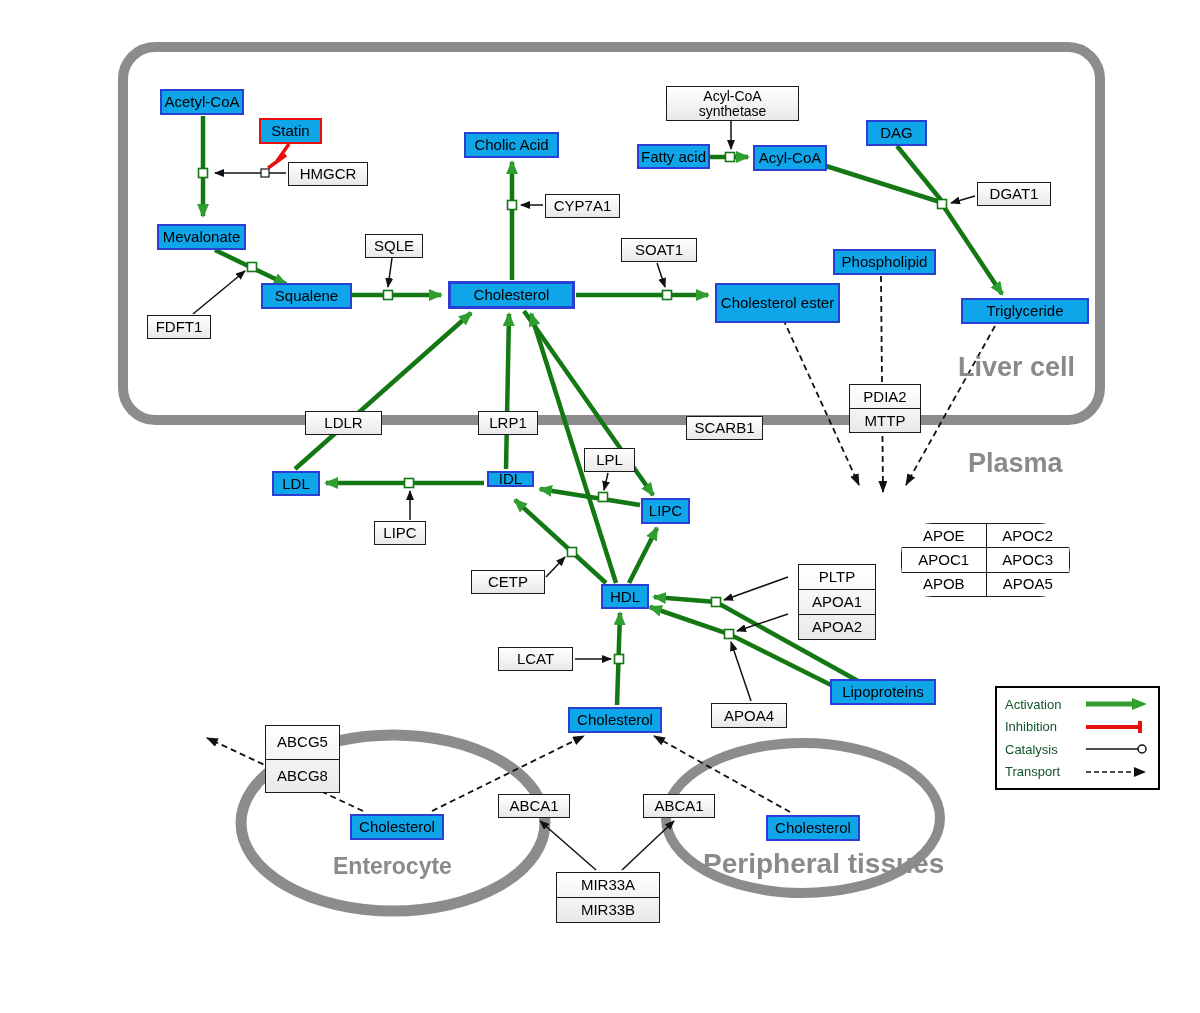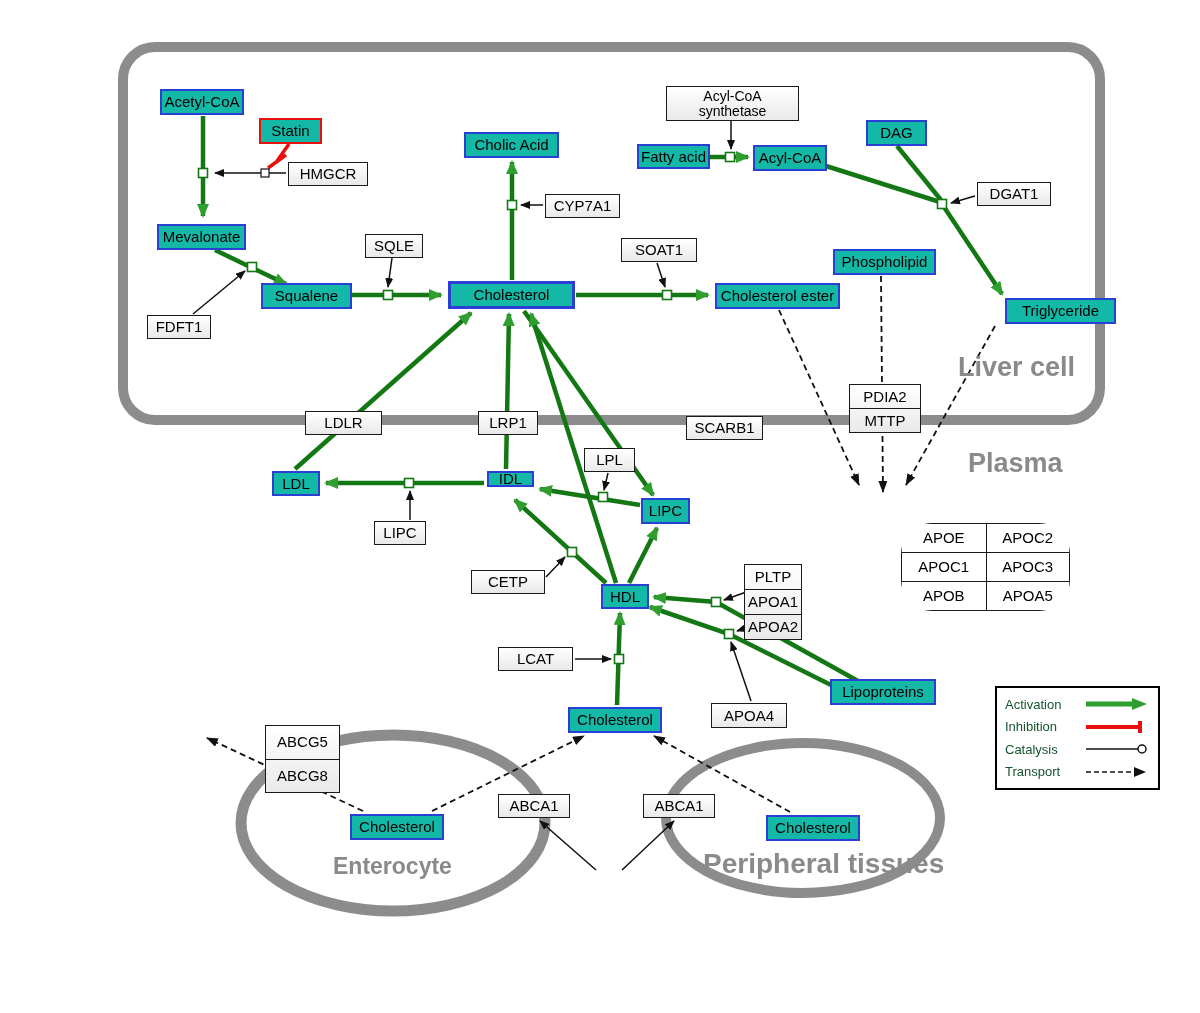--- a/index.html
+++ b/index.html
@@ -1,20 +1,20 @@
 <!DOCTYPE html>
 <html><head>
 <meta charset="utf-8">
 <style>
   html,body{margin:0;padding:0;}
   body{font-family:"Liberation Sans", sans-serif; background:#fff;}
   #stage{position:relative; width:1200px; height:1013px; background:#fff; overflow:hidden;}
   #edges{position:absolute; left:0; top:0; z-index:1;}
   .box{position:absolute; box-sizing:border-box; display:flex; align-items:center; justify-content:center;
-       font-size:15px; color:#000; background:#14b8a6; z-index:3; text-align:center; line-height:1.05;}
+       font-size:15px; color:#000; background:#0ea5e9; z-index:3; text-align:center; line-height:1.05;}
   .blue{border:2px solid #2a3fd4;}
   .bold-blue{border:3px solid #2a3fd4;}
   .plain{border:1px solid #1a1a1a; background:linear-gradient(180deg,#ffffff 0%,#e9e9e9 100%);}
   .red{border:2px solid #e8100c;}
   .stack{flex-direction:column; padding:0; align-items:stretch;}
   .stack .row{flex:1; display:flex; align-items:center; justify-content:center; border-top:1px solid #1a1a1a;}
   .stack .row:first-child{border-top:none;}
   .apo-grid{display:grid; grid-template-columns:1fr 1fr; padding:0; align-items:stretch;}
   .apo-grid .cell{display:flex; align-items:center; justify-content:center; border-left:1px solid #1a1a1a; border-top:1px solid #1a1a1a; background:#fff;}
   .apo-grid .cell:nth-child(-n+2){border-top:none;}
@@ -137,73 +137,77 @@
   <div class="box red" style="left:259px; top:118px; width:63px; height:26px;">Statin</div>
   <div class="box plain" style="left:288px; top:162px; width:80px; height:24px;">HMGCR</div>
   <div class="box blue" style="left:157px; top:224px; width:89px; height:26px;">Mevalonate</div>
   <div class="box plain" style="left:365px; top:234px; width:58px; height:24px;">SQLE</div>
   <div class="box plain" style="left:147px; top:315px; width:64px; height:24px;">FDFT1</div>
   <div class="box blue" style="left:261px; top:283px; width:91px; height:26px;">Squalene</div>
   <div class="box bold-blue" style="left:448px; top:281px; width:127px; height:28px;">Cholesterol</div>
   <div class="box blue" style="left:464px; top:132px; width:95px; height:26px;">Cholic Acid</div>
   <div class="box plain" style="left:545px; top:194px; width:75px; height:24px;">CYP7A1</div>
   <div class="box plain" style="left:621px; top:238px; width:76px; height:24px;">SOAT1</div>
-  <div class="box blue" style="left:715px; top:283px; width:125px; height:26px;">Cholesterol ester</div>
+  <div class="box blue" style="left:715px; top:283px; width:125px; height:40px;">Cholesterol ester</div>
   <div class="box plain two-line" style="left:666px; top:86px; width:133px; height:35px;">
     <span>Acyl-CoA</span>
     <span>synthetase</span>
   </div>
   <div class="box blue" style="left:637px; top:144px; width:73px; height:25px;">Fatty acid</div>
   <div class="box blue" style="left:753px; top:145px; width:74px; height:26px;">Acyl-CoA</div>
   <div class="box blue" style="left:866px; top:120px; width:61px; height:26px;">DAG</div>
   <div class="box plain" style="left:977px; top:182px; width:74px; height:24px;">DGAT1</div>
   <div class="box blue" style="left:833px; top:249px; width:103px; height:26px;">Phospholipid</div>
-  <div class="box blue" style="left:961px; top:298px; width:111px; height:26px;margin-left:44px;">Triglyceride</div>
+  <div class="box blue" style="left:961px; top:298px; width:128px; height:26px;">Triglyceride</div>
 
   <div class="box plain" style="left:305px; top:411px; width:77px; height:24px;">LDLR</div>
   <div class="box plain" style="left:478px; top:411px; width:60px; height:24px;text-align:center;">LRP1</div>
   <div class="box plain" style="left:686px; top:416px; width:77px; height:24px;">SCARB1</div>
   <div class="box plain stack" style="left:849px; top:384px; width:72px; height:49px;">
     <div class="row">PDIA2</div>
     <div class="row">MTTP</div>
   </div>
 
   <div class="box blue" style="left:272px; top:471px; width:48px; height:25px;">LDL</div>
   <div class="box blue" style="left:487px; top:471px; width:47px; height:16px;">IDL</div>
   <div class="box blue" style="left:641px; top:498px; width:49px; height:26px;">LIPC</div>
   <div class="box plain" style="left:584px; top:448px; width:51px; height:24px;">LPL</div>
   <div class="box plain" style="left:374px; top:521px; width:52px; height:24px;">LIPC</div>
   <div class="box plain" style="left:471px; top:570px; width:74px; height:24px;">CETP</div>
   <div class="box blue" style="left:601px; top:584px; width:48px; height:25px;">HDL</div>
-  <div class="box plain stack" style="left:744px; top:564px; width:58px; height:76px;">
+  <div class="box plain stack" style="left:798px; top:564px; width:78px; height:76px;">
     <div class="row">PLTP</div>
     <div class="row">APOA1</div>
     <div class="row">APOA2</div>
   </div>
-  <div class="box plain apo-grid" style="left:901px; top:523px; width:169px; height:88px;border-radius:31px;">
+  <div class="box plain apo-grid" style="left:901px; top:523px; width:169px; height:74px;border-radius:31px;">
     <div class="cell">APOE</div>
     <div class="cell">APOC2</div>
     <div class="cell">APOC1</div>
     <div class="cell">APOC3</div>
     <div class="cell">APOB</div>
     <div class="cell">APOA5</div>
   </div>
   <div class="box plain" style="left:498px; top:647px; width:75px; height:24px;">LCAT</div>
   <div class="box plain" style="left:711px; top:703px; width:76px; height:25px;">APOA4</div>
   <div class="box blue" style="left:830px; top:679px; width:106px; height:26px;">Lipoproteins</div>
   <div class="box blue" style="left:568px; top:707px; width:94px; height:26px;">Cholesterol</div>
 
   <div class="box plain stack" style="left:265px; top:725px; width:75px; height:68px;">
     <div class="row">ABCG5</div>
     <div class="row">ABCG8</div>
   </div>
   <div class="box blue" style="left:350px; top:814px; width:94px; height:26px;">Cholesterol</div>
   <div class="box plain" style="left:498px; top:794px; width:72px; height:24px;">ABCA1</div>
   <div class="box plain" style="left:643px; top:794px; width:72px; height:24px;">ABCA1</div>
   <div class="box blue" style="left:766px; top:815px; width:94px; height:26px;">Cholesterol</div>
+  <div class="box plain stack" style="left:556px; top:872px; width:104px; height:51px;">
+    <div class="row">MIR33A</div>
+    <div class="row">MIR33B</div>
+  </div>
 
   <div id="legend">
     <div class="leg-row">
       <span>Activation</span>
       <svg width="66" height="14">
         <line x1="2" y1="7" x2="48" y2="7" stroke="#2f9e2f" stroke-width="5"></line>
         <polygon points="48,1 63,7 48,13" fill="#2f9e2f"></polygon>
       </svg>
     </div>
     <div class="leg-row">

